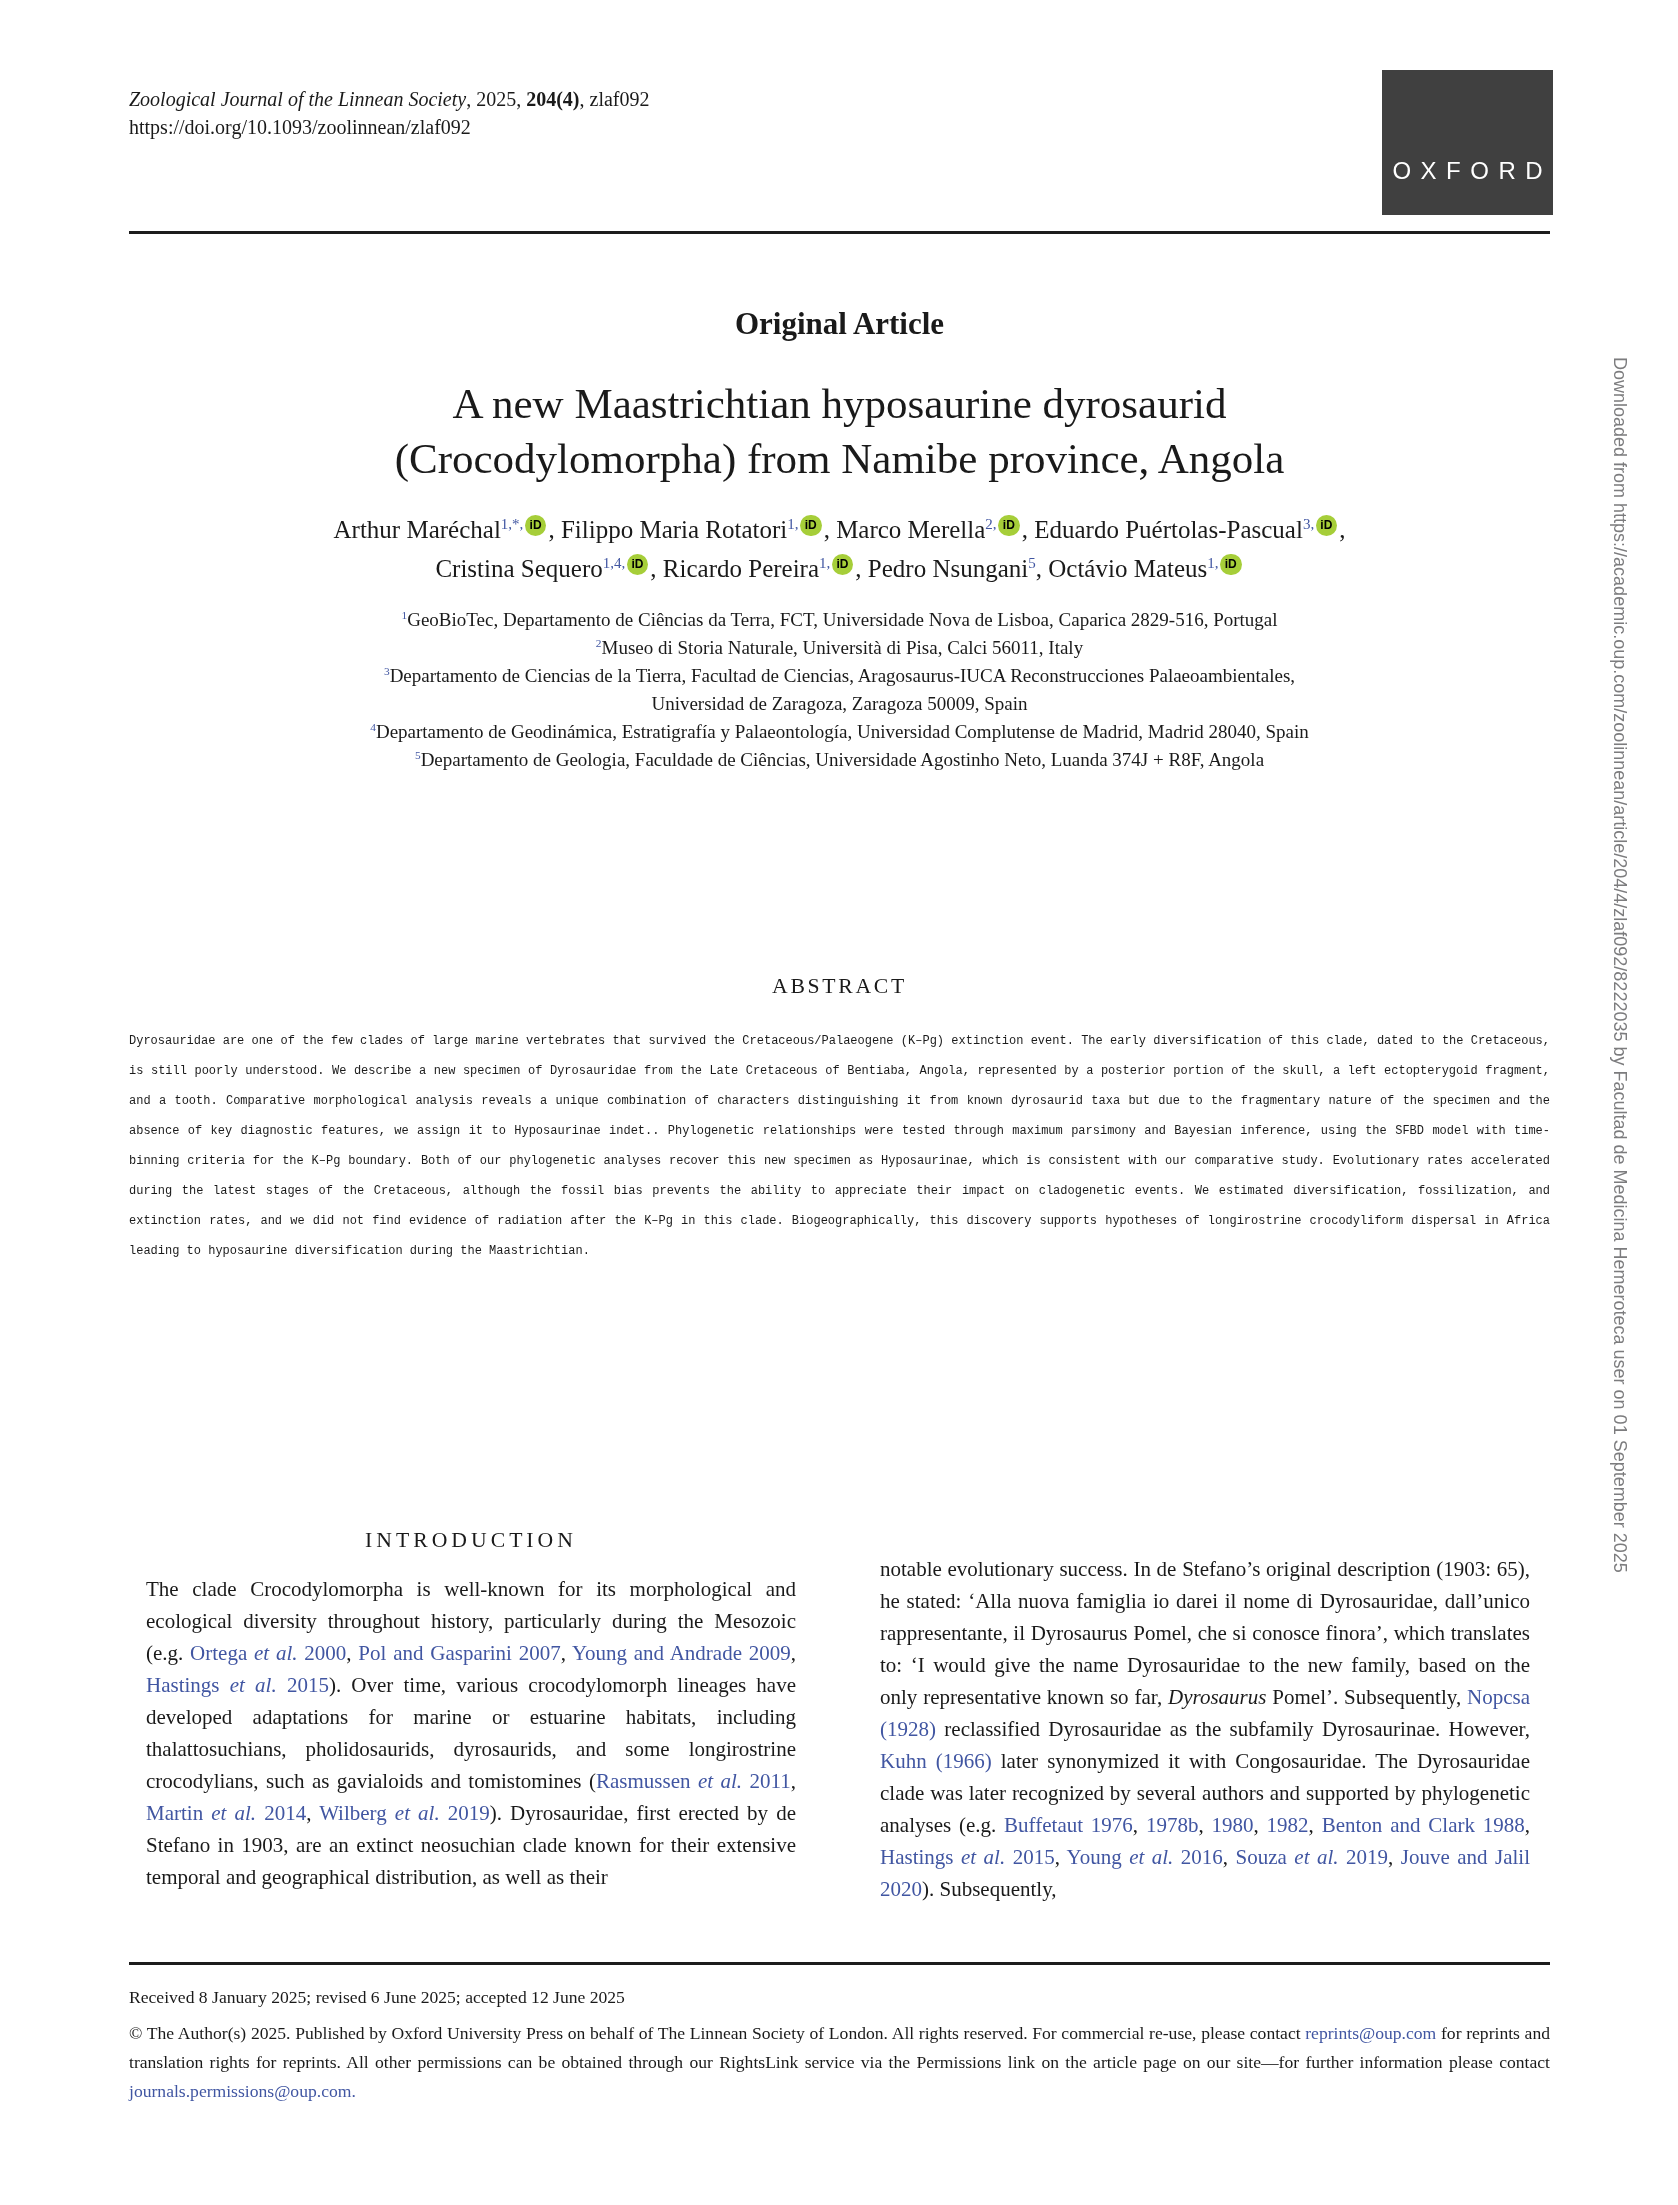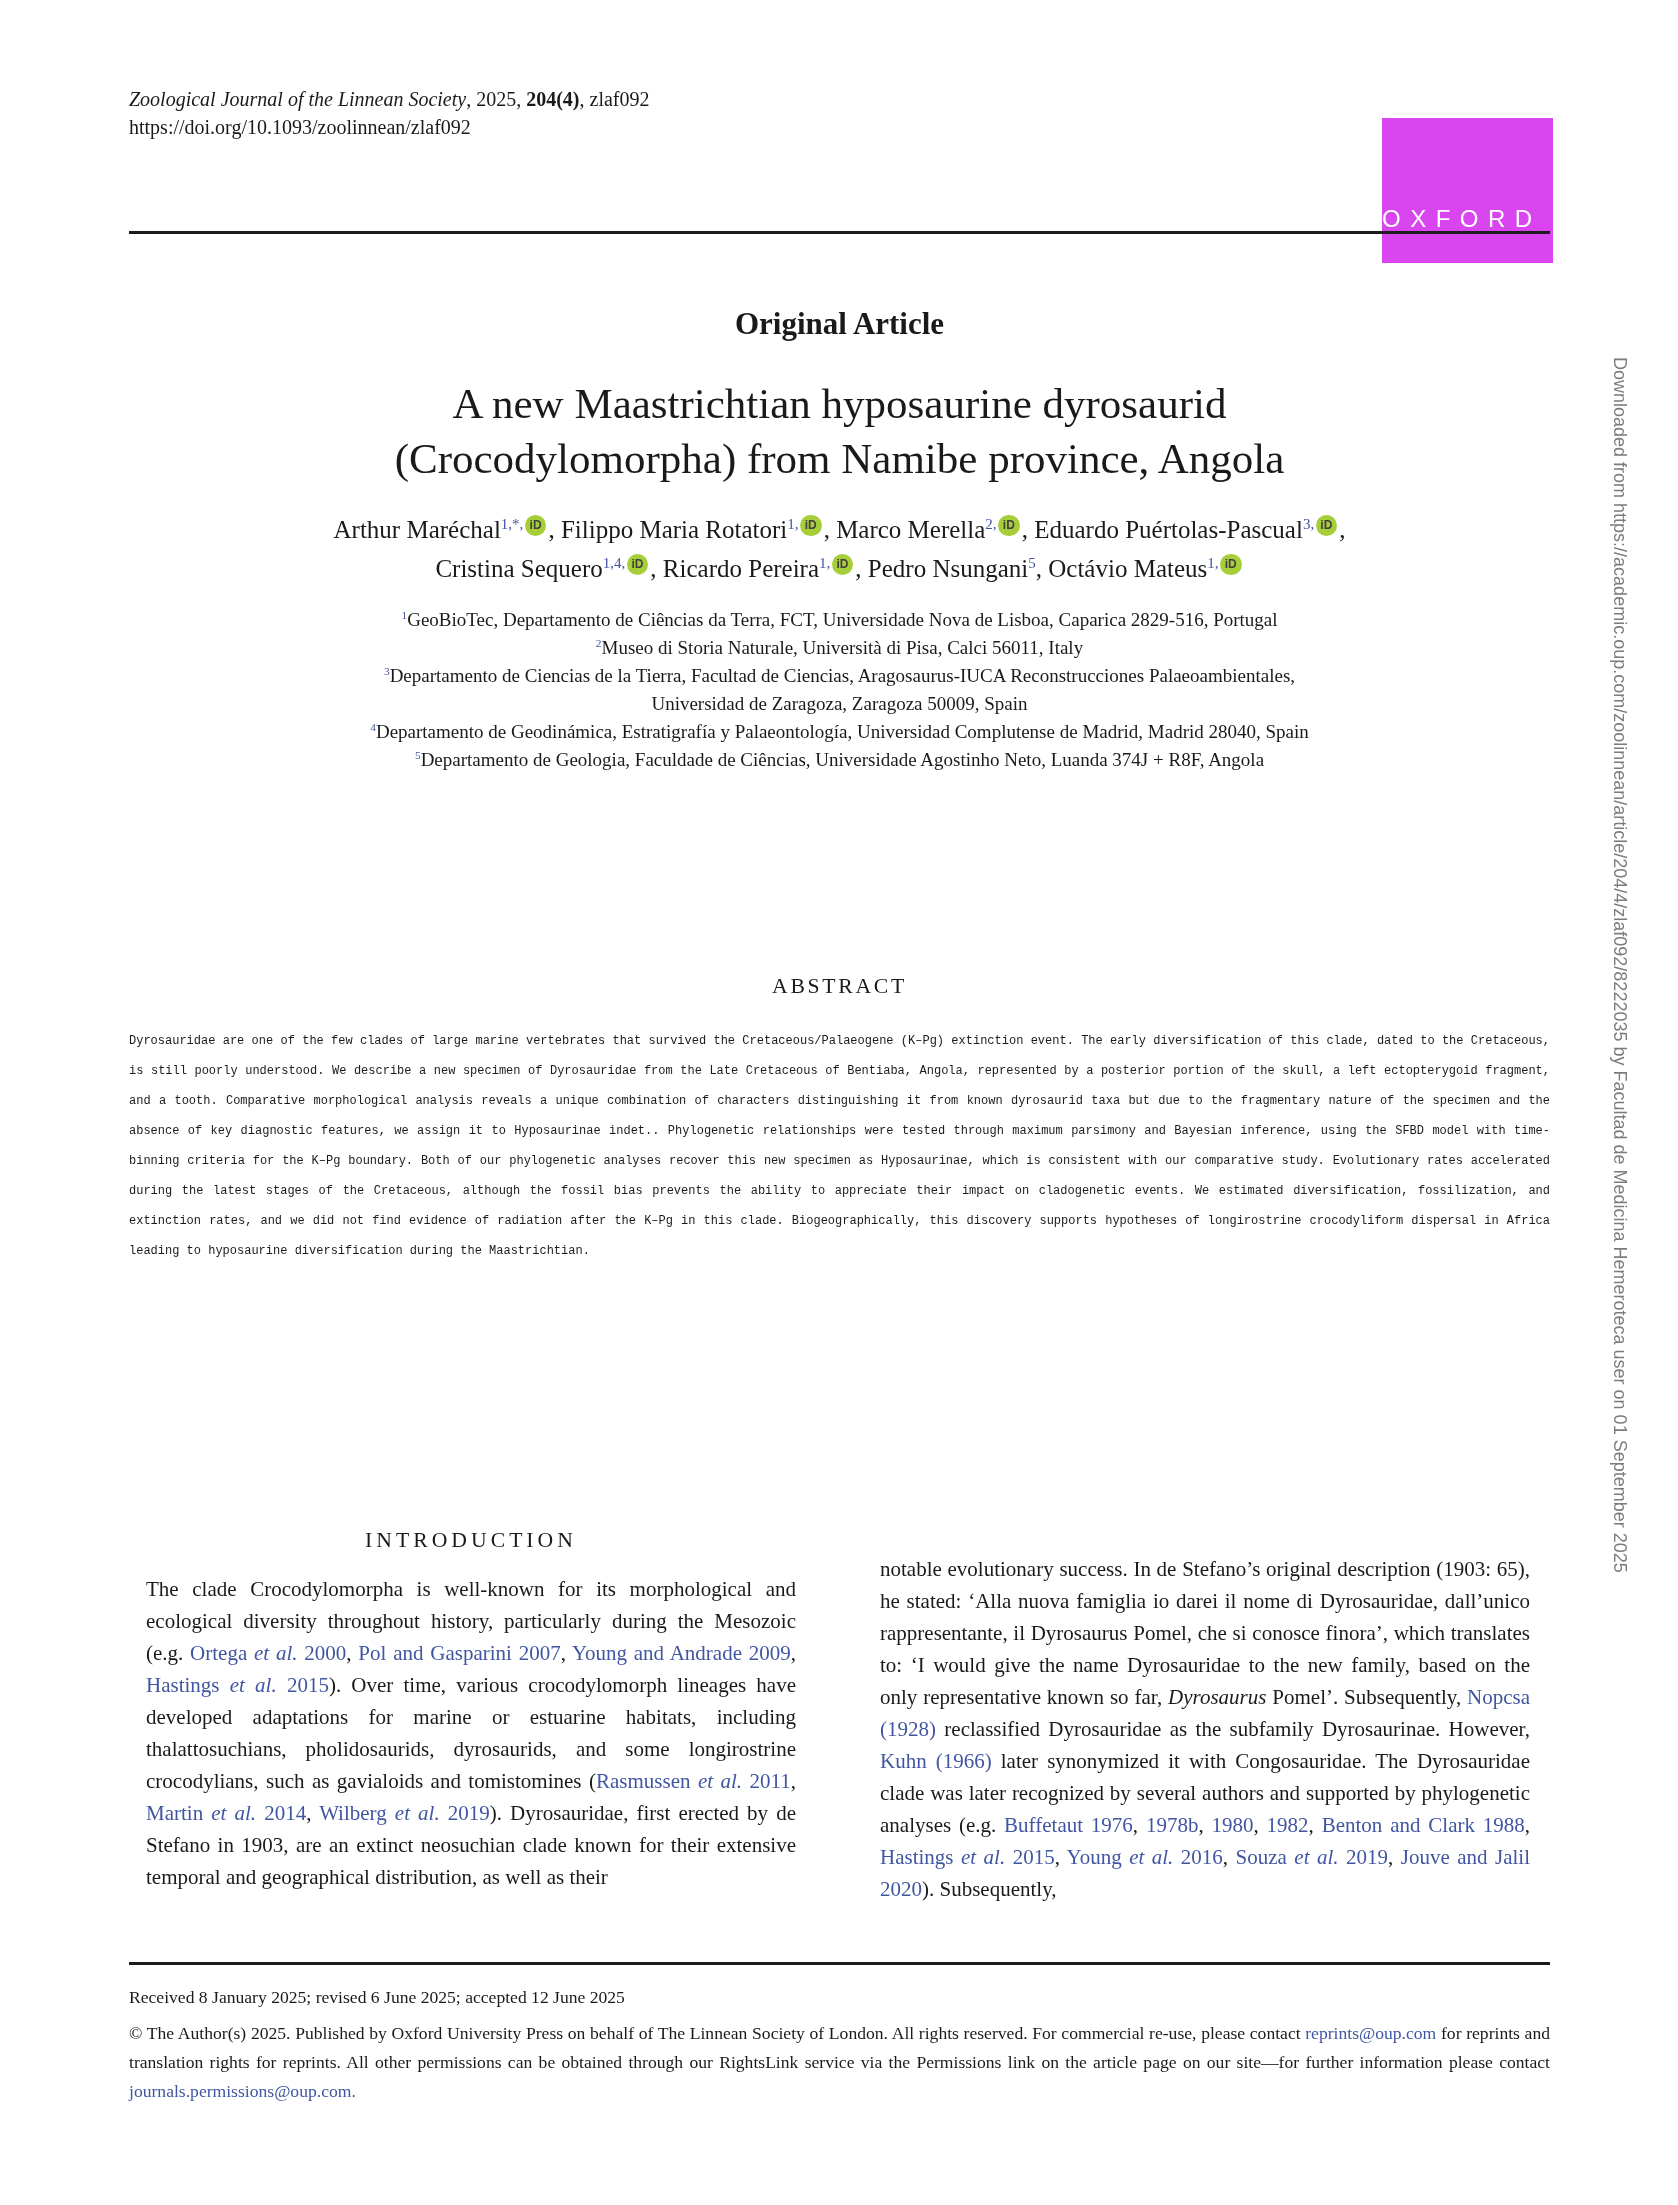--- a/index.html
+++ b/index.html
@@ -5,41 +5,41 @@
   html,body { margin:0; padding:0; background:#e8e8e8; }
   .page {
     position:relative; width:1678px; height:2205px; background:#ffffff;
     margin:0 auto; overflow:hidden;
     font-family:"Liberation Serif","DejaVu Serif",serif; color:#1a1a1a;
   }
   
   .journal-block { position:absolute; top:85px; left:129px; font-size:20px; line-height:28px; }
   .oxford-box {
     position:absolute; top:70px; left:1382px; width:171px; height:145px;
-    background:#d946ef; display:flex; align-items:flex-end; 
-    box-sizing:border-box; padding-bottom:30px;margin-top:48px;
+    background:#404040; display:flex; align-items:flex-end; justify-content:center;
+    box-sizing:border-box; padding-bottom:30px;
   }
   .oxford-text {
     color:#ffffff; font-family:"Liberation Sans",sans-serif; font-size:24px;
     font-weight:500; letter-spacing:9.5px; margin-right:-9.5px;
   }
   .rule { position:absolute; left:129px; width:1421px; height:2.7px; background:#1c1c1c; }
   .top-rule { top:231px; }
   .footer-rule { top:1962px; }
   
   .front { position:absolute; top:306px; left:129px; width:1421px; text-align:center; }
   .article-type { font-size:31px; font-weight:bold; margin-bottom:34px; }
   .title { font-size:43px; line-height:55px; font-weight:normal; margin:0 0 24px 0; }
   .authors { font-size:25px; line-height:39px; margin-bottom:17.6px; }
   sup { font-size:60%; line-height:0; }
   .blue { color:#4156a2; }
   .lnk { color:#4156a2; }
   .orcid {
     display:inline-block; width:21.7px; height:21.7px; border-radius:50%;
-    background:#a6ce39; color:#404040; font-family:"Liberation Sans",sans-serif;
+    background:#a6ce39; color:#000000; font-family:"Liberation Sans",sans-serif;
     font-size:12px; font-weight:bold; line-height:21.7px; text-align:center;
     vertical-align:9.5px; margin:0 2px 0 1.4px; letter-spacing:0;
   }
   .affiliations { font-size:19px; line-height:28px; }
   .corresponding { font-size:17.6px; line-height:28px; margin-top:28px; }
   
   .abstract-block { position:absolute; top:974px; left:129px; width:1421px; }
   .section-heading { text-align:center; font-size:21.7px; letter-spacing:2.7px; margin-bottom:27px; }
   .abstract-text { font-size:12px; line-height:30px; text-align:justify; margin:0;font-family:Liberation Mono, monospace; }
   .keywords { font-size:20px; margin:31px 0 0 0; }

